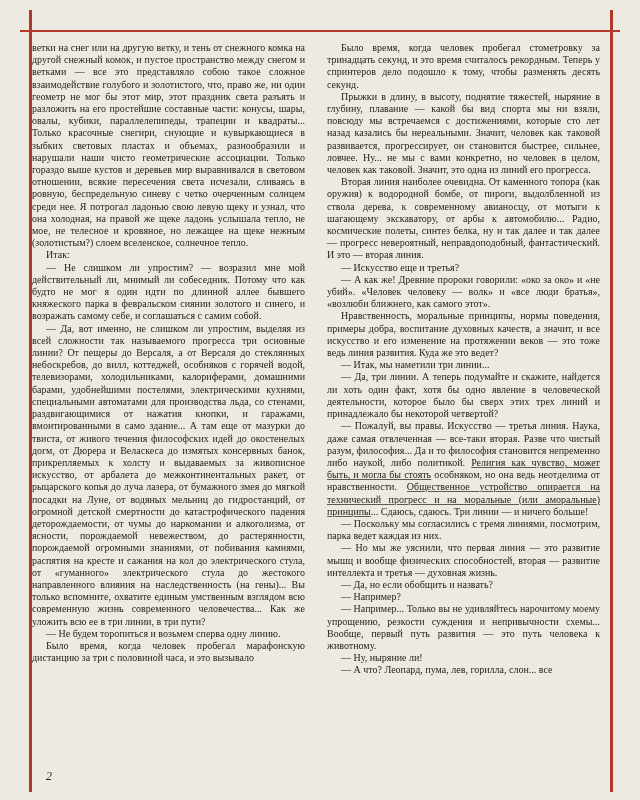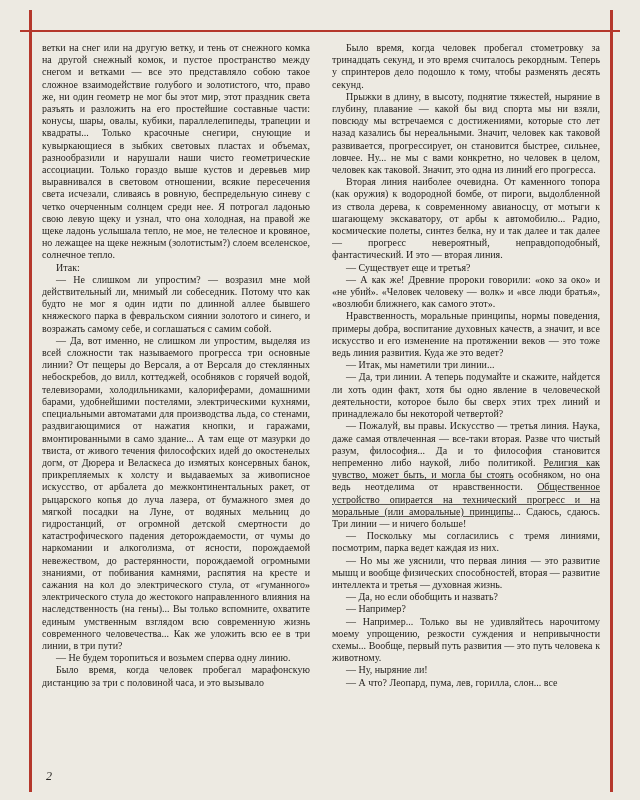--- a/index.html
+++ b/index.html
@@ -26,21 +26,21 @@
   .rule-left {
     position: absolute; left: 29px; top: 10px; bottom: 8px;
     width: 3px; background: var(--frame-red);
   }
   .rule-right {
     position: absolute; right: 27px; top: 10px; bottom: 8px;
     width: 3px; background: var(--frame-red);
   }
   .columns {
     position: absolute;
-    left: 42px; right: 40px; top: 42px; height: 726px;
+    left: 32px; right: 40px; top: 42px; height: 726px;
     display: flex;
     gap: 22px;
     overflow: hidden;
   }
   .column {
     flex: 1 1 0;
     min-width: 0;
     font-size: 10px;
     line-height: 12.2px;
     text-align: justify;
@@ -83,21 +83,21 @@
       <p class="para">— Не слишком ли упростим? — возразил мне мой действительный ли, мнимый ли собеседник. Потому что как будто не мог я один идти по длинной аллее бывшего княжеского парка в февральском сиянии золотого и синего, и возражать самому себе, и соглашаться с самим собой.</p>
       <p class="para">— Да, вот именно, не слишком ли упростим, выделяя из всей сложности так называемого прогресса три основные линии? От пещеры до Версаля, а от Версаля до стеклянных небоскребов, до вилл, коттеджей, особняков с горячей водой, телевизорами, холодильниками, калориферами, домашними барами, удобнейшими постелями, электрическими кухнями, специальными автоматами для производства льда, со стенами, раздвигающимися от нажатия кнопки, и гаражами, вмонтированными в само здание... А там еще от мазурки до твиста, от живого течения философских идей до окостенелых догм, от Дюрера и Веласкеса до измятых консервных банок, прикрепляемых к холсту и выдаваемых за живописное искусство, от арбалета до межконтинентальных ракет, от рыцарского копья до луча лазера, от бумажного змея до мягкой посадки на Луне, от водяных мельниц до гидростанций, от огромной детской смертности до катастрофического падения деторождаемости, от чумы до наркомании и алкоголизма, от ясности, порождаемой невежеством, до растерянности, порождаемой огромными знаниями, от побивания камнями, распятия на кресте и сажания на кол до электрического стула, от «гуманного» электрического стула до жестокого направленного влияния на наследственность (на гены)... Вы только вспомните, охватите единым умственным взглядом всю современную жизнь современного человечества... Как же уложить всю ее в три линии, в три пути?</p>
       <p class="para">— Не будем торопиться и возьмем сперва одну линию.</p>
       <p class="para">Было время, когда человек пробегал марафонскую дистанцию за три с половиной часа, и это вызывало</p>
     </div>
 
     <div class="column">
       <p class="para">Было время, когда человек пробегал стометровку за тринадцать секунд, и это время считалось рекордным. Теперь у спринтеров дело подошло к тому, чтобы разменять десять секунд.</p>
       <p class="para">Прыжки в длину, в высоту, поднятие тяжестей, ныряние в глубину, плавание — какой бы вид спорта мы ни взяли, повсюду мы встречаемся с достижениями, которые сто лет назад казались бы нереальными. Значит, человек как таковой развивается, прогрессирует, он становится быстрее, сильнее, ловчее. Ну... не мы с вами конкретно, но человек в целом, человек как таковой. Значит, это одна из линий его прогресса.</p>
       <p class="para">Вторая линия наиболее очевидна. От каменного топора (как оружия) к водородной бомбе, от пироги, выдолбленной из ствола дерева, к современному авианосцу, от мотыги к шагающему экскаватору, от арбы к автомобилю... Радио, космические полеты, синтез белка, ну и так далее и так далее — прогресс невероятный, неправдоподобный, фантастический. И это — вторая линия.</p>
-      <p class="para">— Существует еще и третья?</p>
+      <p class="para">— Искусство еще и третья?</p>
       <p class="para">— А как же! Древние пророки говорили: «око за око» и «не убий». «Человек человеку — волк» и «все люди братья», «возлюби ближнего, как самого этот».</p>
       <p class="para">Нравственность, моральные принципы, нормы поведения, примеры добра, воспитание духовных качеств, а значит, и все искусство и его изменение на протяжении веков — это тоже ведь линия развития. Куда же это ведет?</p>
       <p class="para">— Итак, мы наметили три линии...</p>
       <p class="para">— Да, три линии. А теперь подумайте и скажите, найдется ли хоть один факт, хотя бы одно явление в человеческой деятельности, которое было бы сверх этих трех линий и принадлежало бы некоторой четвертой?</p>
 
       <p class="para">
         <span>— Пожалуй, вы правы. Искусство — третья линия. Наука, даже самая отвлеченная — все-таки вторая. Разве что чистый разум, философия... Да и то философия становится непременно либо наукой, либо политикой. </span><span class="u-mark">Религия как чувство, может быть, и могла бы стоять</span><span> особняком, но она ведь неотделима от нравственности. </span><span class="u-mark">Общественное устройство опирается на технический прогресс и на моральные (или аморальные) принципы</span><span>... Сдаюсь, сдаюсь. Три линии — и ничего больше!</span>
       </p>
 
       <p class="para">— Поскольку мы согласились с тремя линиями, посмотрим, парка ведет каждая из них.</p>

